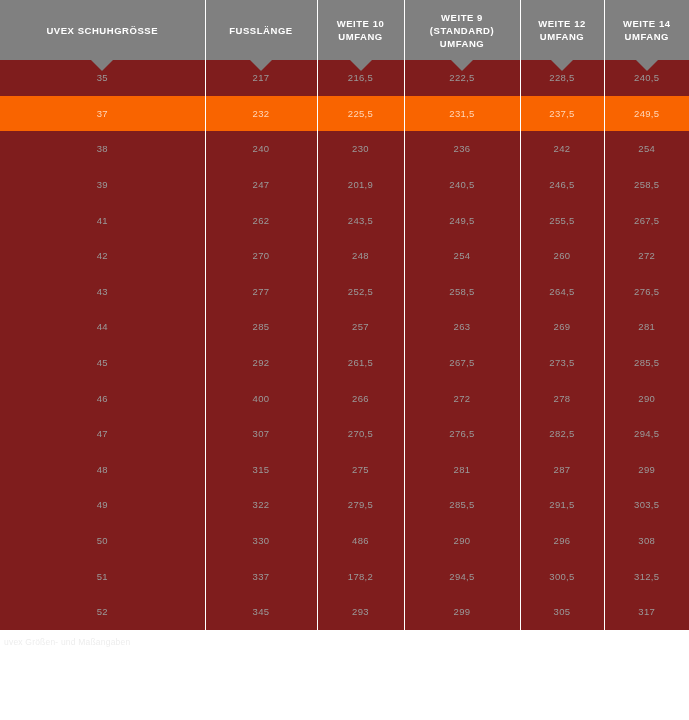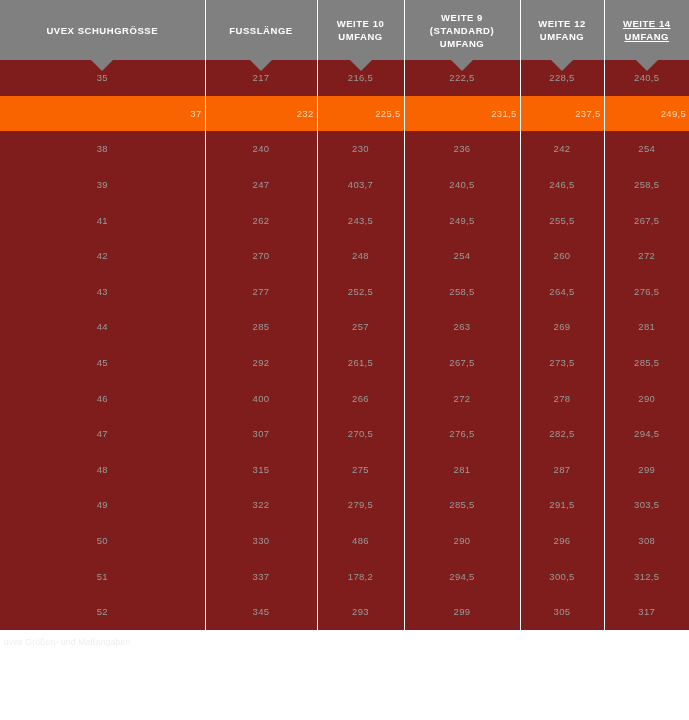--- a/index.html
+++ b/index.html
@@ -38,21 +38,21 @@
     letter-spacing: 0.55px;
     text-align: center;
     vertical-align: middle;
     padding: 0 4px;
     border-left: 1px solid #ffffff;
     border-right: 1px solid #ffffff;
     line-height: 13px;
     position: relative;
   }
   th.col-head:first-child { border-left: 0; }
-  th.col-head:last-child  { border-right: 0; text-decoration: underline; }
+  th.col-head:last-child  { border-right: 0; }
 
   th.col-head .head-line { display: block; }
 
   
   th.col-head .head-arrow {
     position: absolute;
     left: 50%;
     bottom: -11px;
     width: 0;
     height: 0;
@@ -79,21 +79,20 @@
     letter-spacing: 0.3px;
     border-left: 1px solid #ffffff;
     border-right: 1px solid #ffffff;
     padding: 0 3px;
   }
   td.data-cell:first-child { border-left: 0; }
   td.data-cell:last-child  { border-right: 0; }
 
   tr.is-highlighted td.data-cell {
     color: #ffd7b8;
-    text-align: right;
   }
 
   
   .table-caption {
     font-size: 8.5px;
     color: #ededed;
     letter-spacing: 0.2px;
     padding: 6px 0 0 4px;
     line-height: 12px;
   }
@@ -165,21 +164,21 @@
           <td class="data-cell">38</td>
           <td class="data-cell">240</td>
           <td class="data-cell">230</td>
           <td class="data-cell">236</td>
           <td class="data-cell">242</td>
           <td class="data-cell">254</td>
         </tr>
         <tr class="data-row">
           <td class="data-cell">39</td>
           <td class="data-cell">247</td>
-          <td class="data-cell">403,7</td>
+          <td class="data-cell">201,9</td>
           <td class="data-cell">240,5</td>
           <td class="data-cell">246,5</td>
           <td class="data-cell">258,5</td>
         </tr>
         <tr class="data-row">
           <td class="data-cell">41</td>
           <td class="data-cell">262</td>
           <td class="data-cell">243,5</td>
           <td class="data-cell">249,5</td>
           <td class="data-cell">255,5</td>

